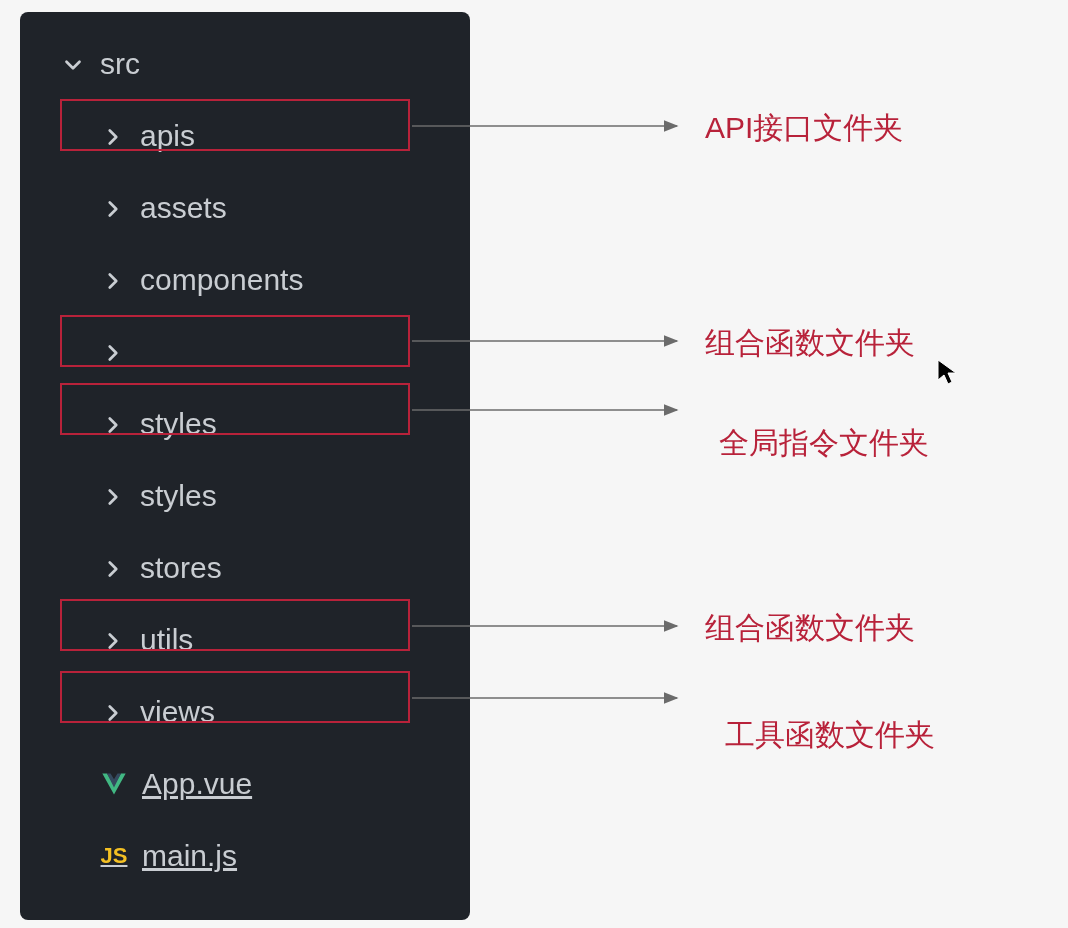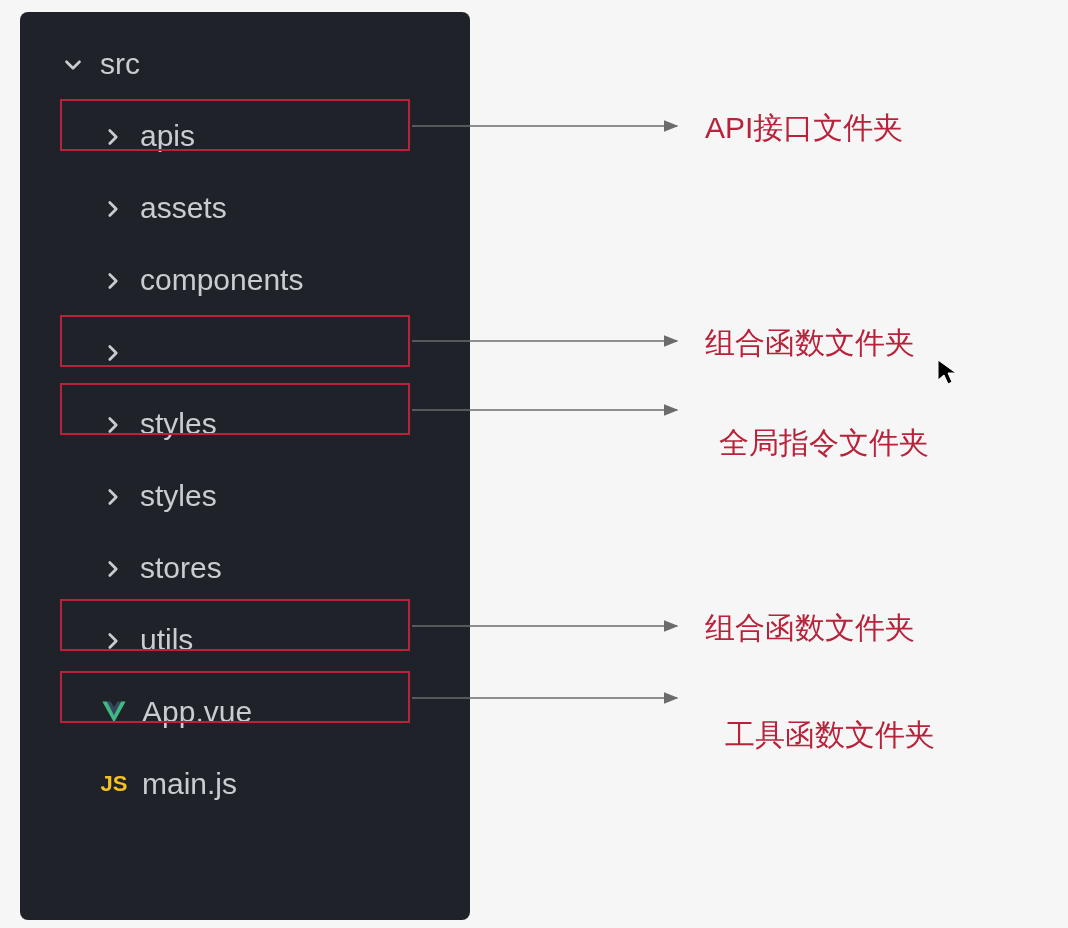--- a/index.html
+++ b/index.html
@@ -35,20 +35,21 @@
     }
     .tree-item.root {
       padding-left: 40px;
     }
     .tree-item.child {
       padding-left: 80px;
       text-align: center;
     }
     .tree-item.file {
       padding-left: 76px;
+      text-decoration: underline;
     }
     .chevron-down {
       display: inline-block;
       width: 26px;
       height: 26px;
       margin-right: 14px;
     }
     .chevron-right {
       display: inline-block;
       width: 26px;
@@ -177,20 +178,28 @@
 
   <div class="tree-item child">
     <span class="chevron-right">
       <svg width="26" height="26" viewBox="0 0 24 24">
           <path d="M9 6l6 6-6 6" stroke="#c9cdd2" stroke-width="2.5" fill="none" stroke-linecap="round" stroke-linejoin="round"></path>
         </svg>
     </span>
     <span class="label">utils</span>
   </div>
 
+  <div class="tree-item child">
+    <span class="chevron-right">
+      <svg width="26" height="26" viewBox="0 0 24 24">
+          <path d="M9 6l6 6-6 6" stroke="#c9cdd2" stroke-width="2.5" fill="none" stroke-linecap="round" stroke-linejoin="round"></path>
+        </svg>
+    </span>
+    <span class="label">views</span>
+  </div>
 
   <div class="tree-item file">
     <span class="file-icon vue-icon">
       <svg width="28" height="28" viewBox="0 0 24 24">
           <path d="M2 3h4l6 10L18 3h4L12 21 2 3z" fill="#41b883"></path>
           <path d="M6 3h3l3 5 3-5h3L12 15 6 3z" fill="#34495e"></path>
         </svg>
     </span>
     <span class="label">App.vue</span>
   </div>

